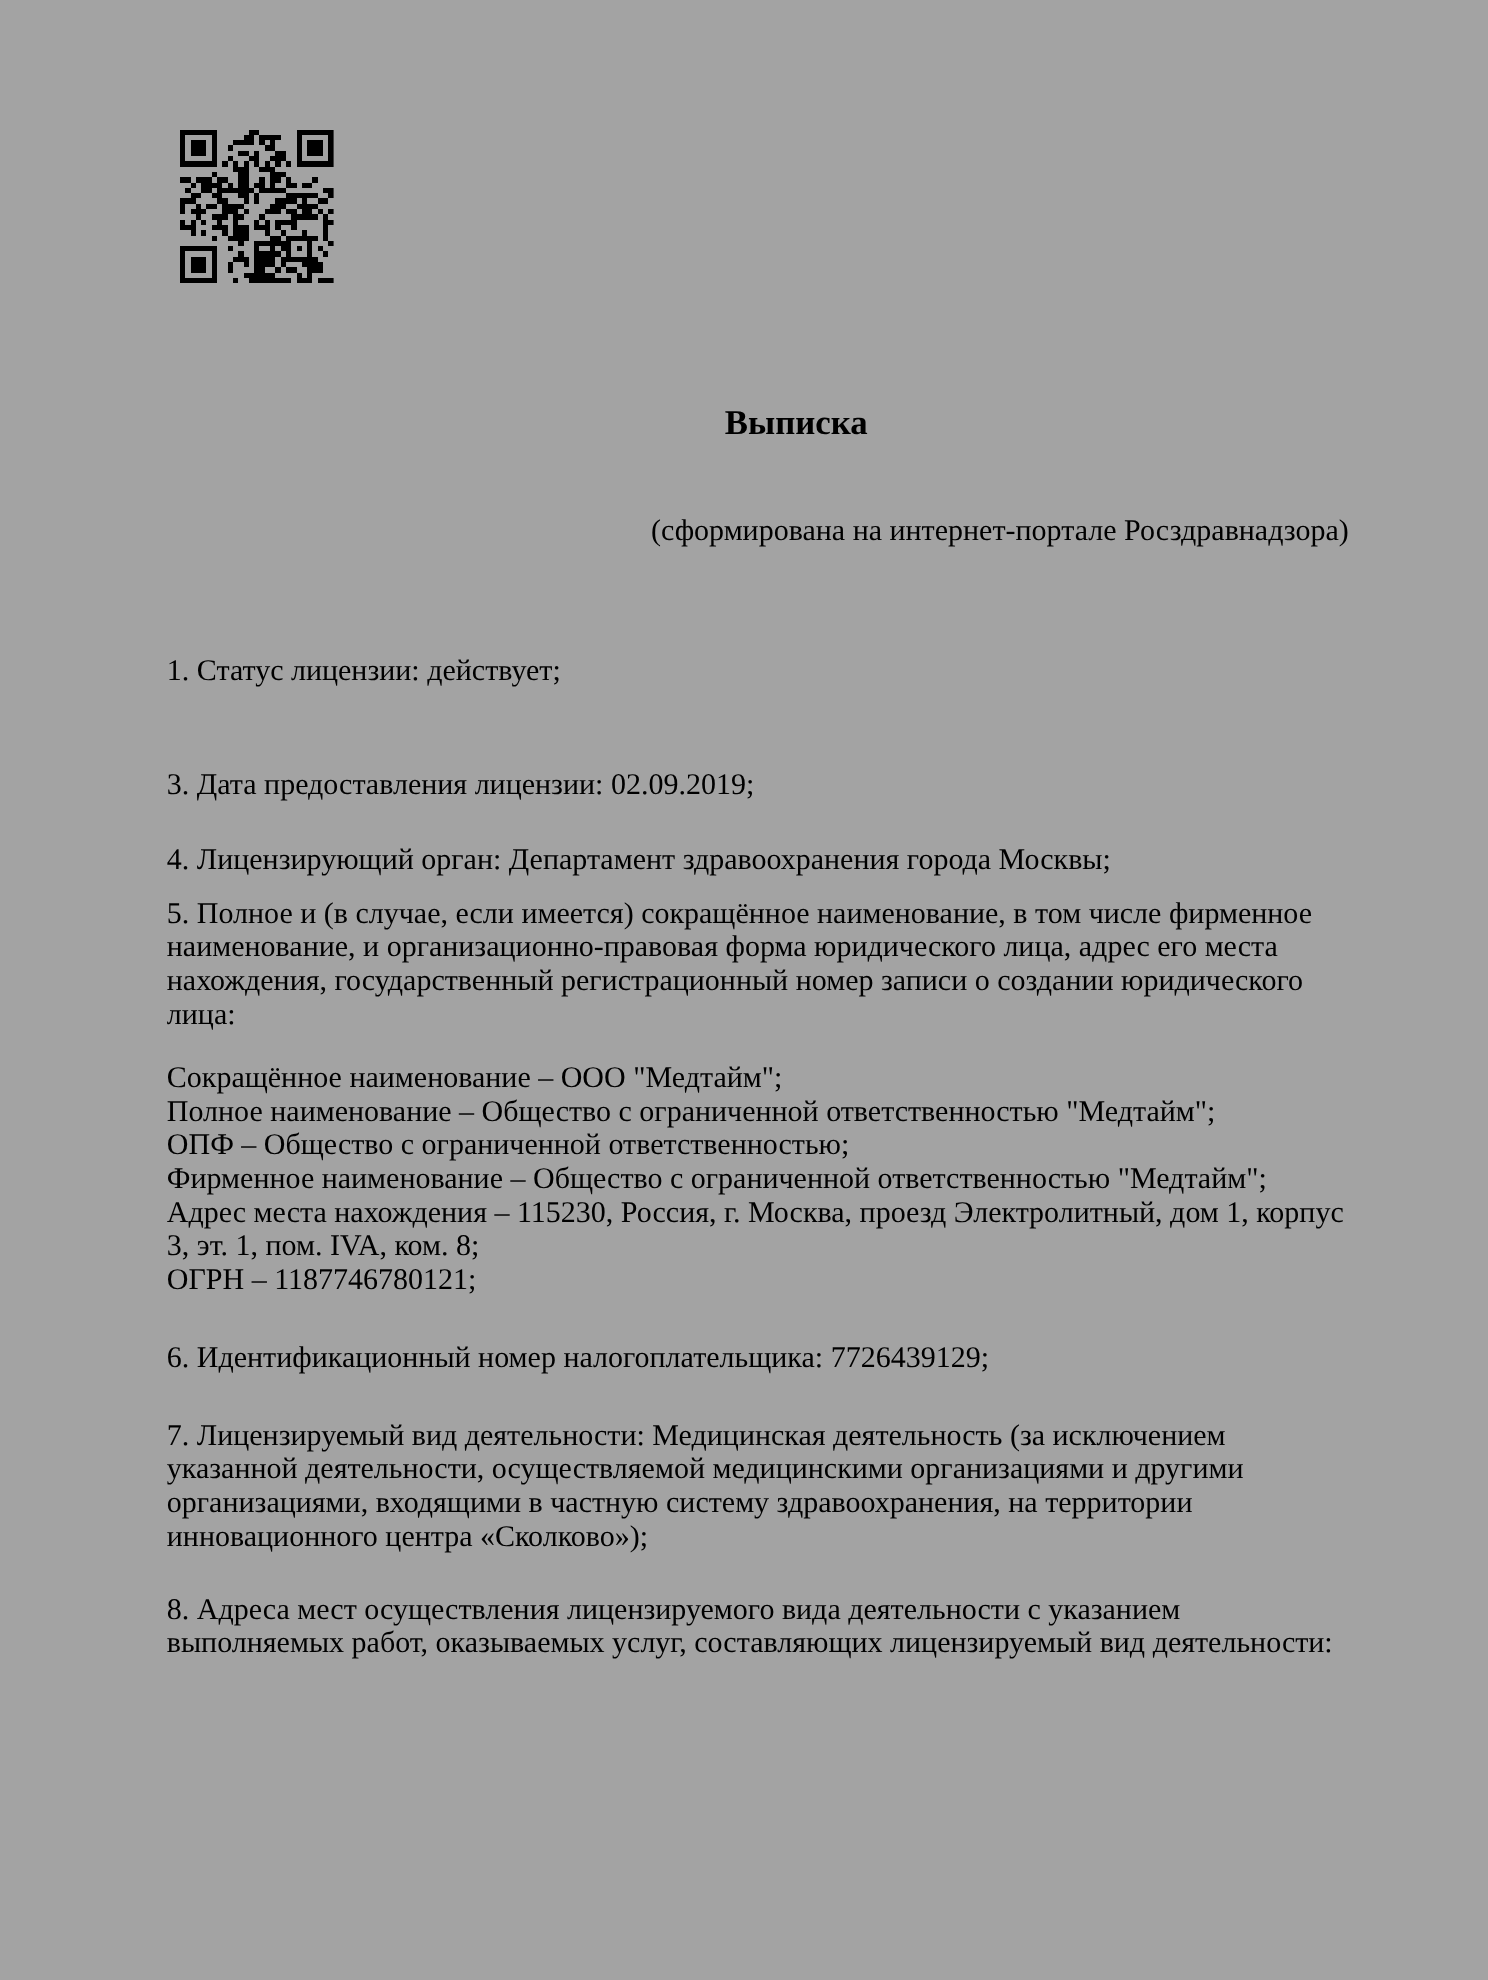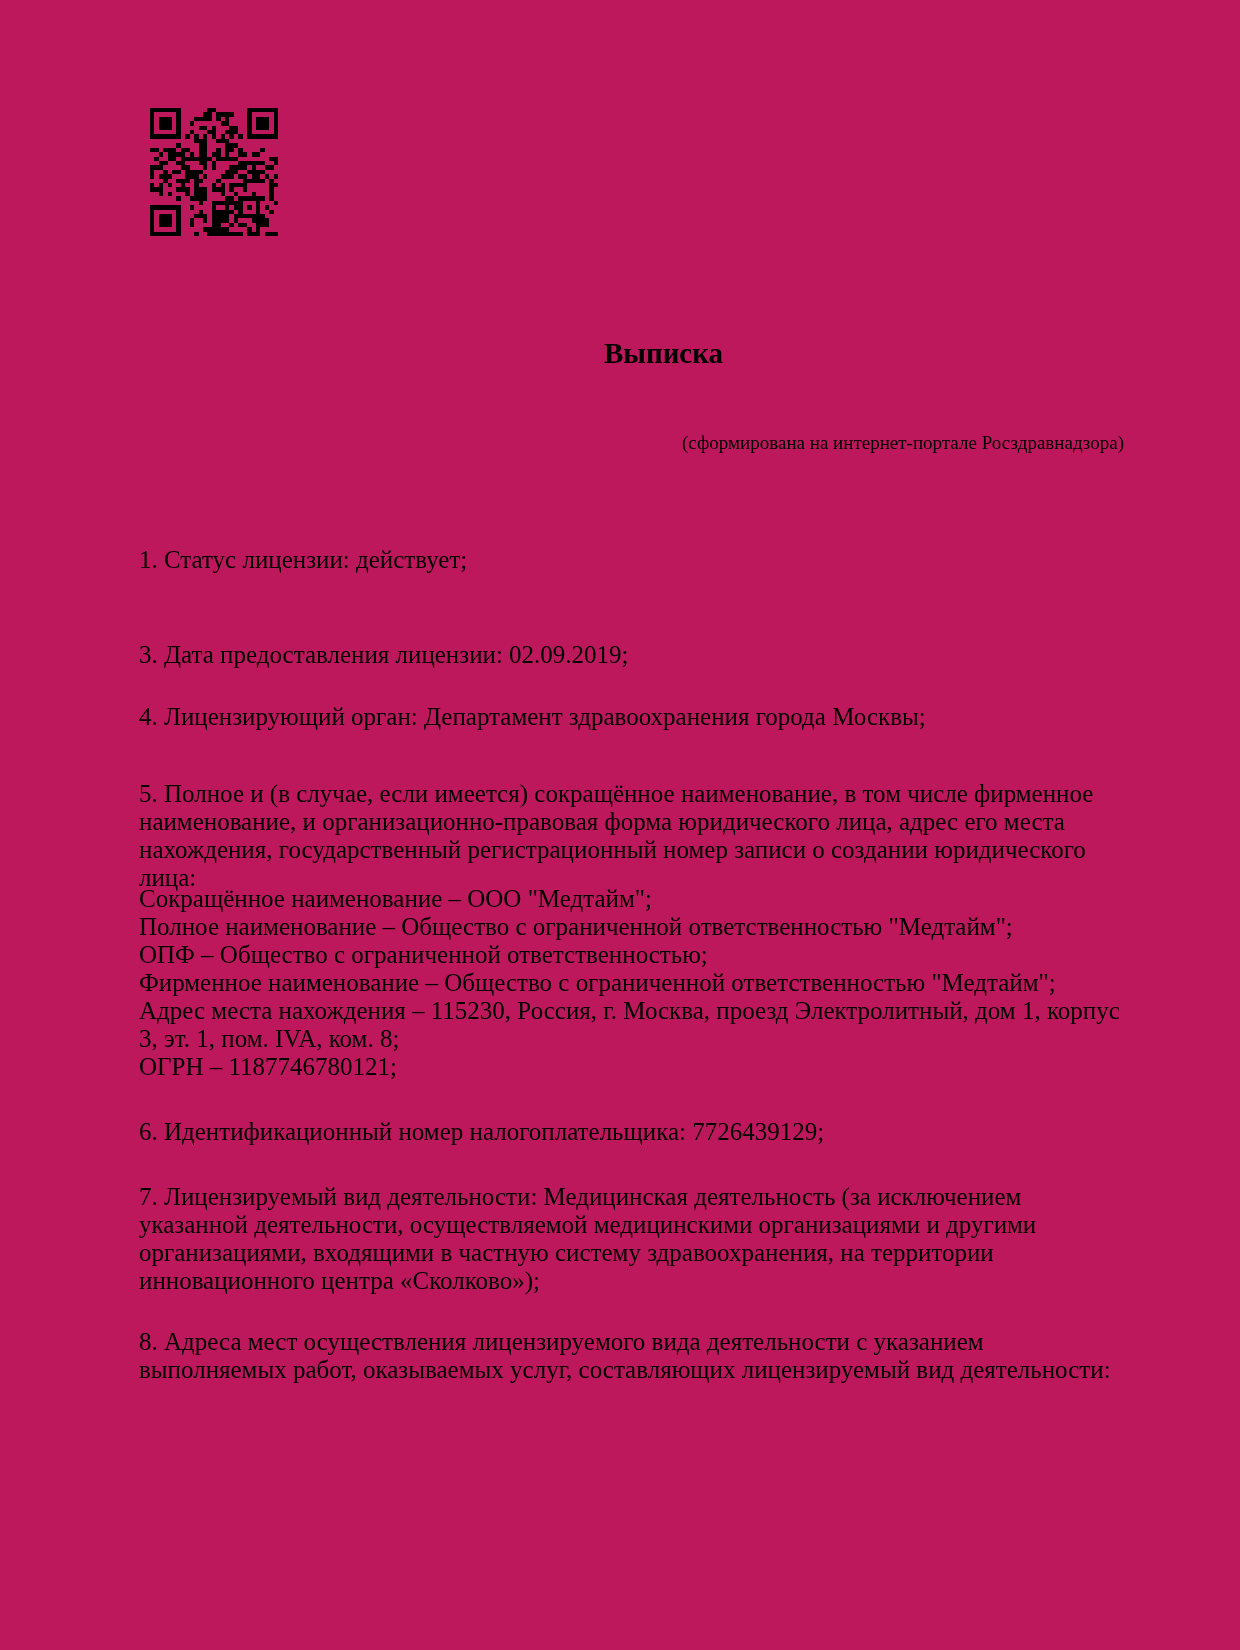--- a/index.html
+++ b/index.html
@@ -1,39 +1,39 @@
 <!DOCTYPE html>
 <html><head>
 <meta charset="utf-8">
 <style>
   html,body{margin:0;padding:0;background:#ffffff;}
   .page{
     position:relative;
     width:1240px;height:1650px;
-    background:#be185d;
+    background:#a3a3a3;
     color:#000000;
     font-family:"Liberation Serif","DejaVu Serif",serif;
     overflow:hidden;
   }
   .qr{
     position:absolute;left:150px;top:108px;
     width:128px;height:128px;
     fill:#000000;
   }
   .title{
     position:absolute;left:139px;top:333px;width:1049px;
     text-align:center;
     font-weight:bold;
     font-size:29px;line-height:40px;
     white-space:nowrap;
   }
   .subtitle{
     position:absolute;left:139px;top:431px;width:985px;
     text-align:right;
-    font-size:19px;line-height:24px;
+    font-size:25px;line-height:24px;
   }
   .para{
     position:absolute;left:139px;width:985px;
     font-size:25px;line-height:28px;
     margin:0;
   }
   .block-line{margin:0;}
 </style>
 </head>
 <body>
@@ -446,21 +446,21 @@
 
   <div class="title">
     <div>Выписка</div>
   </div>
 
   <div class="subtitle">(сформирована на интернет-портале Росздравнадзора)</div>
 
   <p class="para" style="top:546px">1. Статус лицензии: действует;</p>
   <p class="para" style="top:641px">3. Дата предоставления лицензии: 02.09.2019;</p>
   <p class="para" style="top:703px">4. Лицензирующий орган: Департамент здравоохранения города Москвы;</p>
-  <p class="para" style="top:780px">5. Полное и (в случае, если имеется) сокращённое наименование, в том числе фирменное наименование, и организационно-правовая форма юридического лица, адрес его места нахождения, государственный регистрационный номер записи о создании юридического лица:</p>
+  <p class="para" style="top:748px">5. Полное и (в случае, если имеется) сокращённое наименование, в том числе фирменное наименование, и организационно-правовая форма юридического лица, адрес его места нахождения, государственный регистрационный номер записи о создании юридического лица:</p>
 
   <div class="para" style="top:885px">
     <p class="block-line">Сокращённое наименование – ООО "Медтайм";</p>
     <p class="block-line">Полное наименование – Общество с ограниченной ответственностью "Медтайм";</p>
     <p class="block-line">ОПФ – Общество с ограниченной ответственностью;</p>
     <p class="block-line">Фирменное наименование – Общество с ограниченной ответственностью "Медтайм";</p>
     <p class="block-line">Адрес места нахождения – 115230, Россия, г. Москва, проезд Электролитный, дом 1, корпус 3, эт. 1, пом. IVA, ком. 8;</p>
     <p class="block-line">ОГРН – 1187746780121;</p>
   </div>
 

